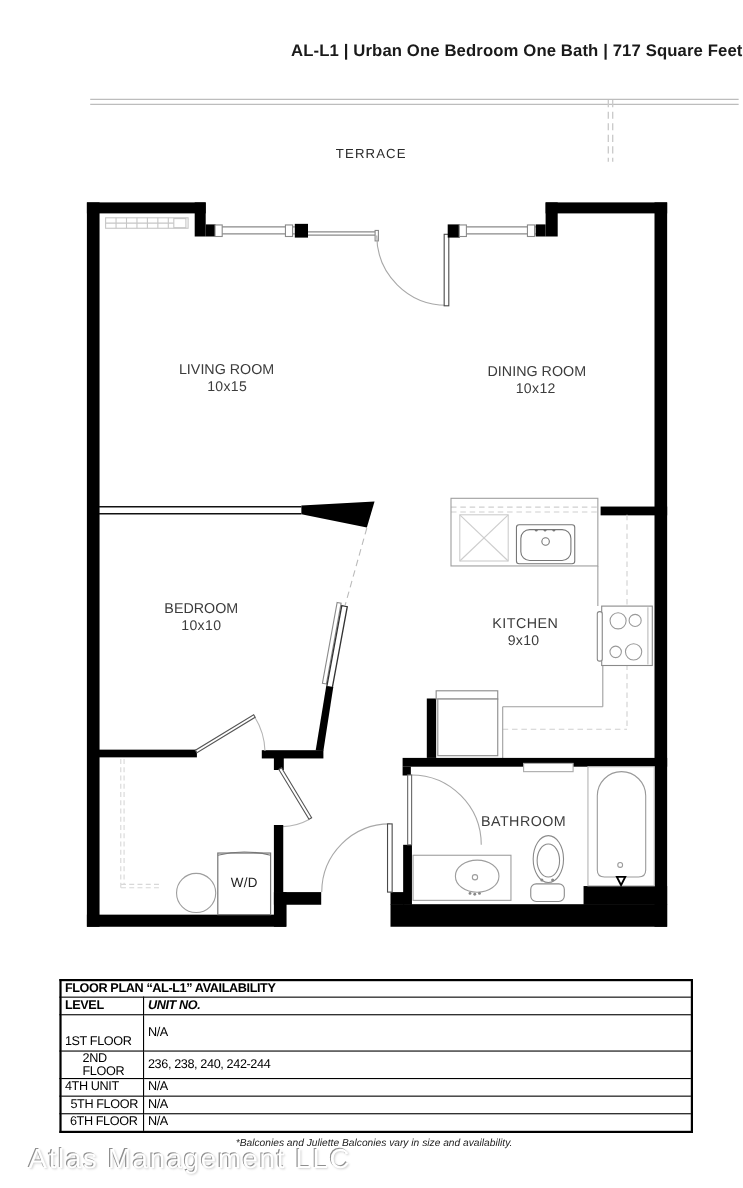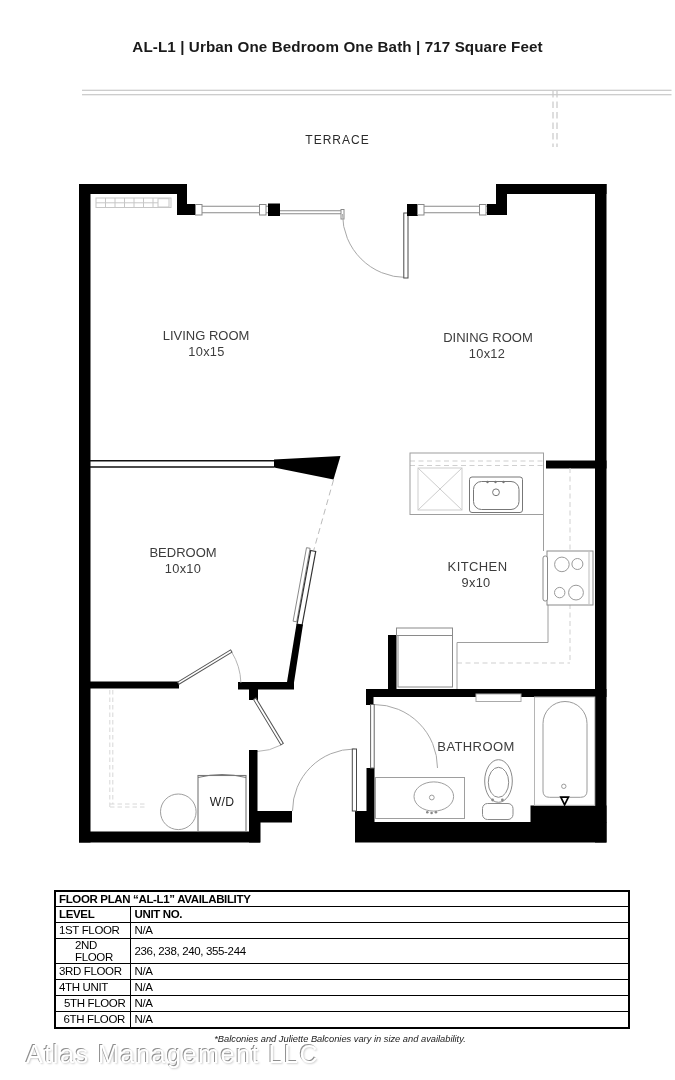--- a/index.html
+++ b/index.html
@@ -3,21 +3,21 @@
 <meta charset="utf-8">
 <style>
   html,body{margin:0;padding:0;background:#fff;}
   body{width:675px;height:1080px;position:relative;font-family:"Liberation Sans",sans-serif;}
   .abs{position:absolute;}
   table{border-collapse:collapse;}
 </style>
 </head>
 <body>
 
-<div class="abs" style="left:0;top:38px;width:675px;text-align:center;font-size:15.2px;font-weight:bold;color:#1a1a1a;letter-spacing:0.1px;">AL-L1 | Urban One Bedroom One Bath | 717 Square Feet</div>
+<div class="abs" style="left:0;top:38px;width:675px;text-align:right;font-size:15.2px;font-weight:bold;color:#1a1a1a;letter-spacing:0.1px;">AL-L1 | Urban One Bedroom One Bath | 717 Square Feet</div>
 
 <svg class="abs" style="left:0;top:0;" width="675" height="1080" viewBox="0 0 675 1080">
 
 <g stroke="#bdbdbd" stroke-width="1.1" fill="none">
   <line x1="82" y1="90.3" x2="671.5" y2="90.3"></line>
   <line x1="82" y1="94.8" x2="671.5" y2="94.8"></line>
 </g>
 
 <g stroke="#c9c9c9" stroke-width="1.2" fill="none" stroke-dasharray="6.5,4">
   <line x1="553" y1="91" x2="553" y2="147"></line>
@@ -264,33 +264,29 @@
 </svg>
 
 <div class="abs" style="left:54px;top:890px;">
 <table style="width:576px;border:2px solid #000;font-size:11.5px;color:#000;letter-spacing:-0.35px;">
   <tbody>
         <tr>
           <td colspan="2" style="border:1px solid #000;height:13.5px;padding:0 0 0 3px;font-weight:bold;">FLOOR PLAN “AL-L1” AVAILABILITY</td>
         </tr>
   <tr>
           <td style="border:1px solid #000;width:70.5px;height:15px;padding:0 0 0 3px;font-weight:bold;">LEVEL</td>
-          <td style="border:1px solid #000;padding:0 0 0 4px;font-weight:bold;">UNIT NO.</td>
-        </tr>
-  <tr>
-          <td style="border:1px solid #000;height:15px;padding:0 0 0 3px;">1ST FLOOR</td>
+          <td style="border:1px solid #000;padding:0 0 0 4px;font-weight:bold;font-style:italic;">UNIT NO.</td>
+        </tr>
+  <tr>
+          <td style="border:1px solid #000;height:15px;padding:17px 0 0 3px;">1ST FLOOR</td>
           <td style="border:1px solid #000;padding:0 0 0 4px;">N/A</td>
         </tr>
   <tr>
           <td style="border:1px solid #000;height:15px;padding:0 0 0 19px;">2ND FLOOR</td>
-          <td style="border:1px solid #000;padding:0 0 0 4px;">236, 238, 240, 355-244</td>
-        </tr>
-  <tr>
-          <td style="border:1px solid #000;height:15px;padding:0 0 0 3px;">3RD FLOOR</td>
-          <td style="border:1px solid #000;padding:0 0 0 4px;">N/A</td>
+          <td style="border:1px solid #000;padding:0 0 0 4px;">236, 238, 240, 242-244</td>
         </tr>
   <tr>
           <td style="border:1px solid #000;height:15px;padding:0 0 0 3px;">4TH UNIT</td>
           <td style="border:1px solid #000;padding:0 0 0 4px;">N/A</td>
         </tr>
   <tr>
           <td style="border:1px solid #000;height:15px;padding:0 0 0 8px;">5TH FLOOR</td>
           <td style="border:1px solid #000;padding:0 0 0 4px;">N/A</td>
         </tr>
   <tr>

